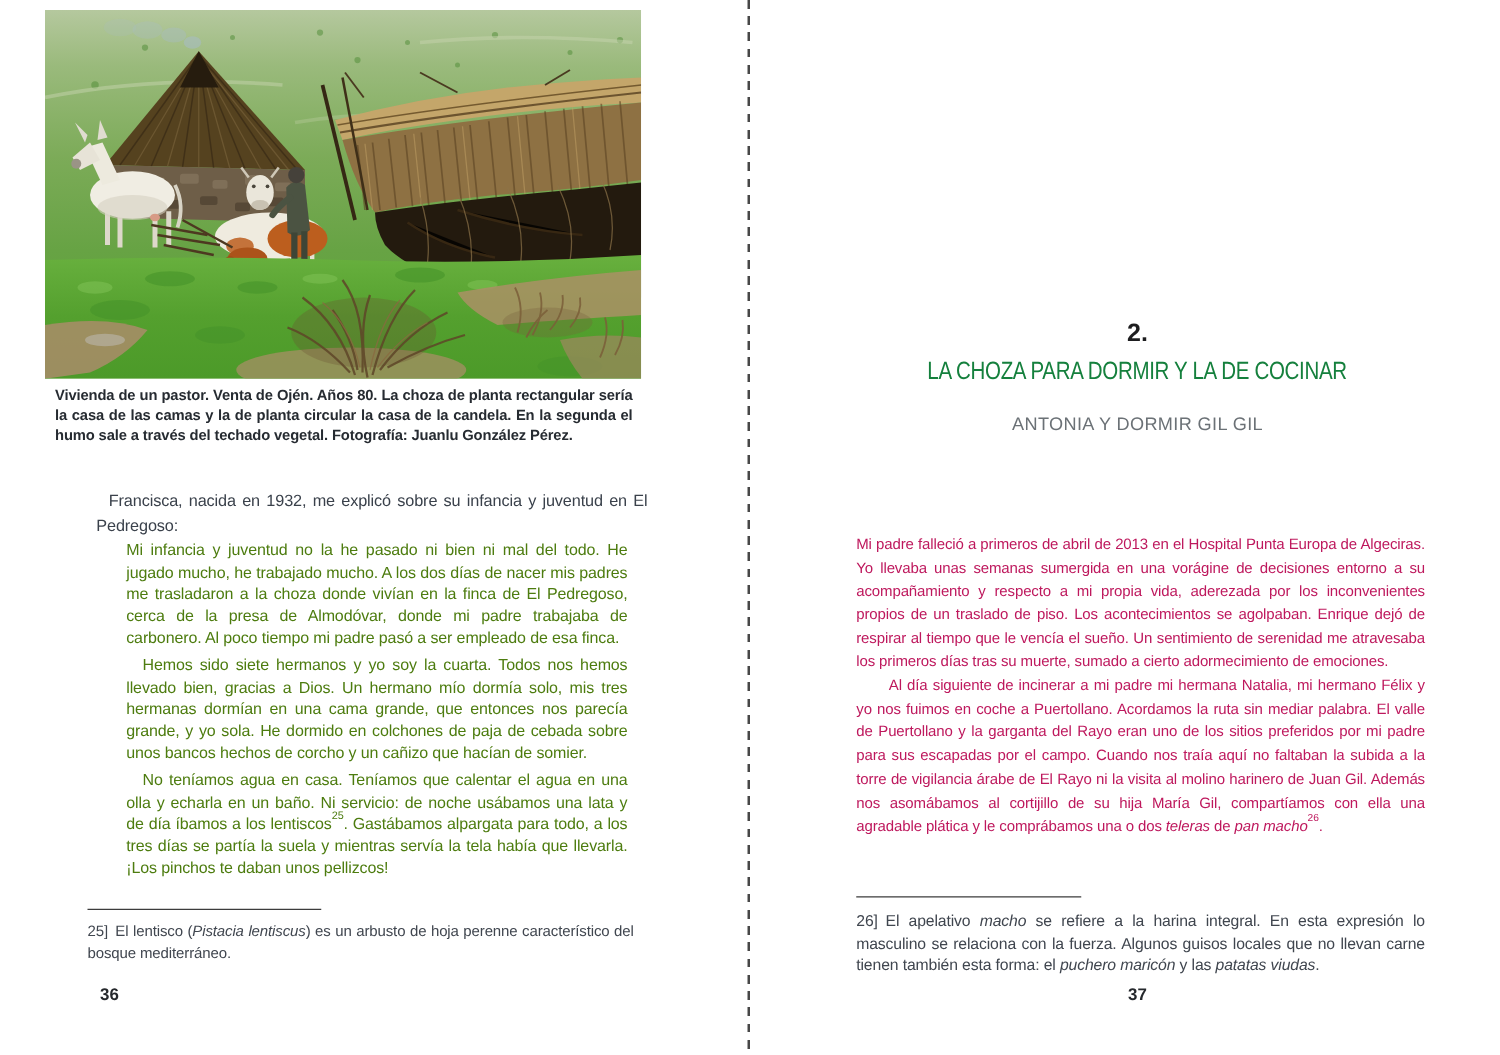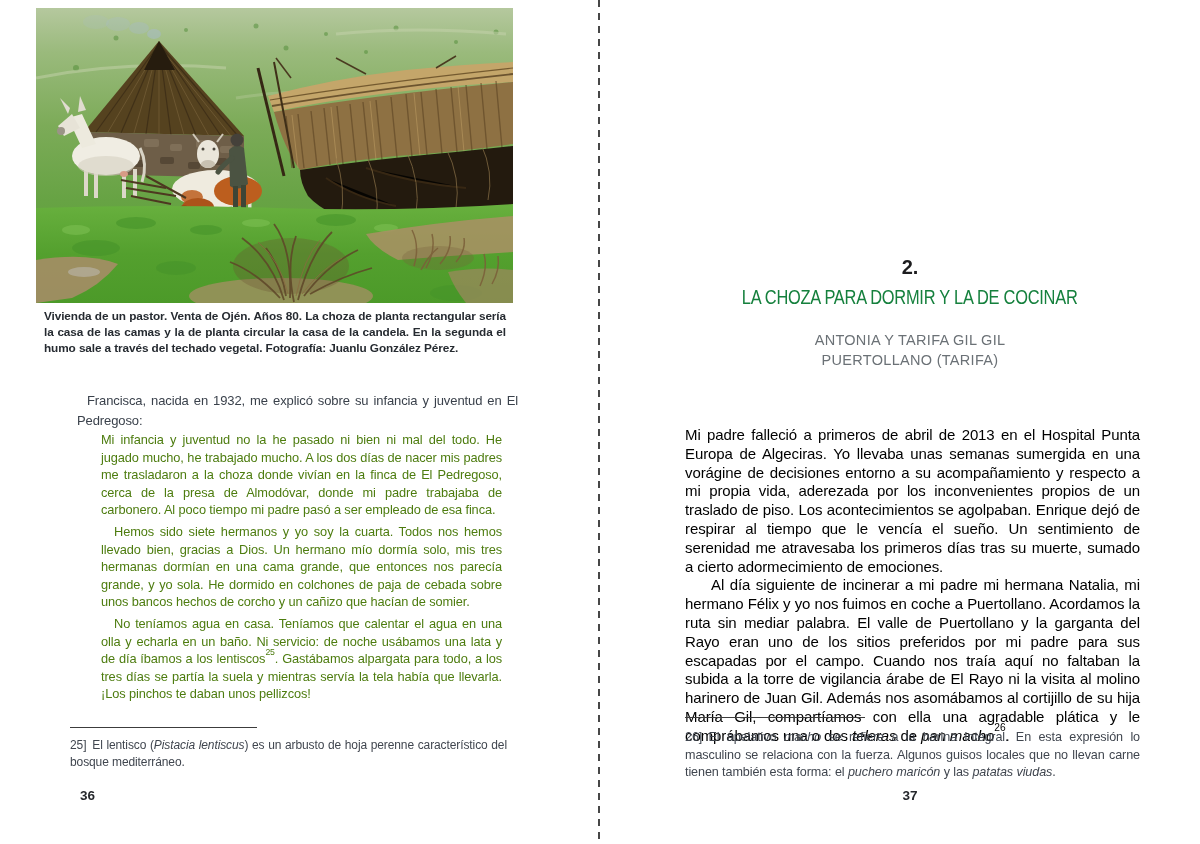--- a/index.html
+++ b/index.html
@@ -43,21 +43,21 @@
   .chap-title{
     position:absolute;left:660px;top:286px;width:500px;margin:0;text-align:center;
     font-size:20px;font-weight:normal;color:#15803d;white-space:nowrap;
   }
   .chap-title span{display:inline-block;transform:scaleX(.82);transform-origin:50% 50%;letter-spacing:-0.3px;}
   .subtitle{
     position:absolute;left:660px;top:330px;width:500px;text-align:center;
     font-size:14.5px;line-height:20px;color:#6b7176;letter-spacing:0.3px;
   }
   .body-right{position:absolute;left:685px;top:426px;width:455px;}
-  .body-right p{margin:0;font-size:15px;line-height:18.8px;text-align:justify;letter-spacing:-0.1px;color:#000000;}
+  .body-right p{margin:0;font-size:12px;line-height:18.8px;text-align:justify;letter-spacing:-0.1px;color:#be185d;}
   .body-right p.indent{text-indent:26px;}
   .rule-right{left:685px;top:717px;width:180px;}
   .footnote-right{left:685px;top:729px;width:455px;font-size:12.6px;line-height:17.5px;}
 </style>
 </head>
 <body>
 
 <div class="spread">
 
   <section>
@@ -312,22 +312,21 @@
   </section>
 
   <div class="divider"></div>
 
   <section>
     <div class="chap-num">2.</div>
     <h1 class="chap-title">
       <span>LA CHOZA PARA DORMIR Y LA DE COCINAR</span>
     </h1>
     <div class="subtitle">
-      <div>ANTONIA Y TARIFA GIL GIL</div>
-      <div>PUERTOLLANO (TARIFA)</div>
+      <div>ANTONIA Y DORMIR GIL GIL</div>
     </div>
 
     <div class="body-right">
       <p>Mi padre falleció a primeros de abril de 2013 en el Hospital Punta Europa de Algeciras. Yo llevaba unas semanas sumergida en una vorágine de decisiones entorno a su acompañamiento y respecto a mi propia vida, aderezada por los inconvenientes propios de un traslado de piso. Los acontecimientos se agolpaban. Enrique dejó de respirar al tiempo que le vencía el sueño. Un sentimiento de serenidad me atravesaba los primeros días tras su muerte, sumado a cierto adormecimiento de emociones.</p>
       <p class="indent">Al día siguiente de incinerar a mi padre mi hermana Natalia, mi hermano Félix y yo nos fuimos en coche a Puertollano. Acordamos la ruta sin mediar palabra. El valle de Puertollano y la garganta del Rayo eran uno de los sitios preferidos por mi padre para sus escapadas por el campo. Cuando nos traía aquí no faltaban la subida a la torre de vigilancia árabe de El Rayo ni la visita al molino harinero de Juan Gil. Además nos asomábamos al cortijillo de su hija María Gil, compartíamos con ella una agradable plática y le comprábamos una o dos <i>teleras</i> de <i>pan macho</i><sup>26</sup>.</p>
     </div>
 
     <div class="fn-rule rule-right"></div>
     <p class="footnote footnote-right">26] El apelativo <i>macho</i> se refiere a la harina integral. En esta expresión lo masculino se relaciona con la fuerza. Algunos guisos locales que no llevan carne tienen también esta forma: el <i>puchero maricón</i> y las <i>patatas viudas</i>.</p>
     <div class="pagenum num-right">37</div>

